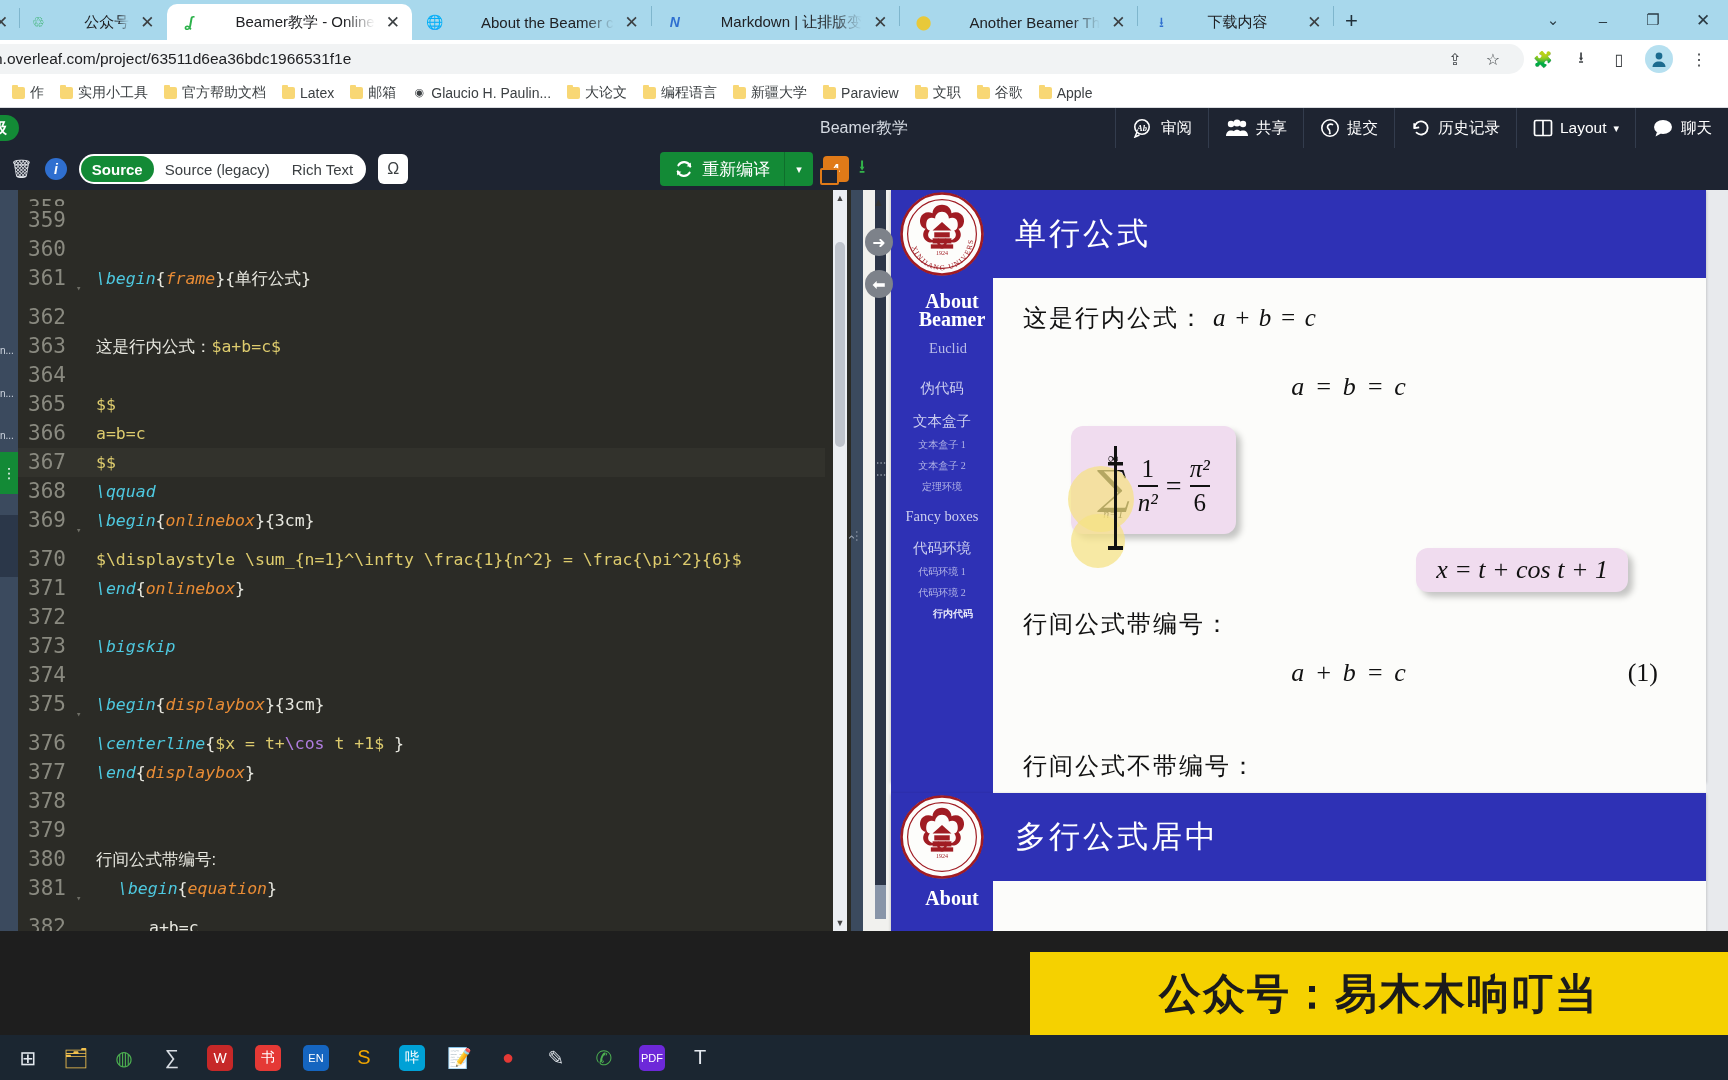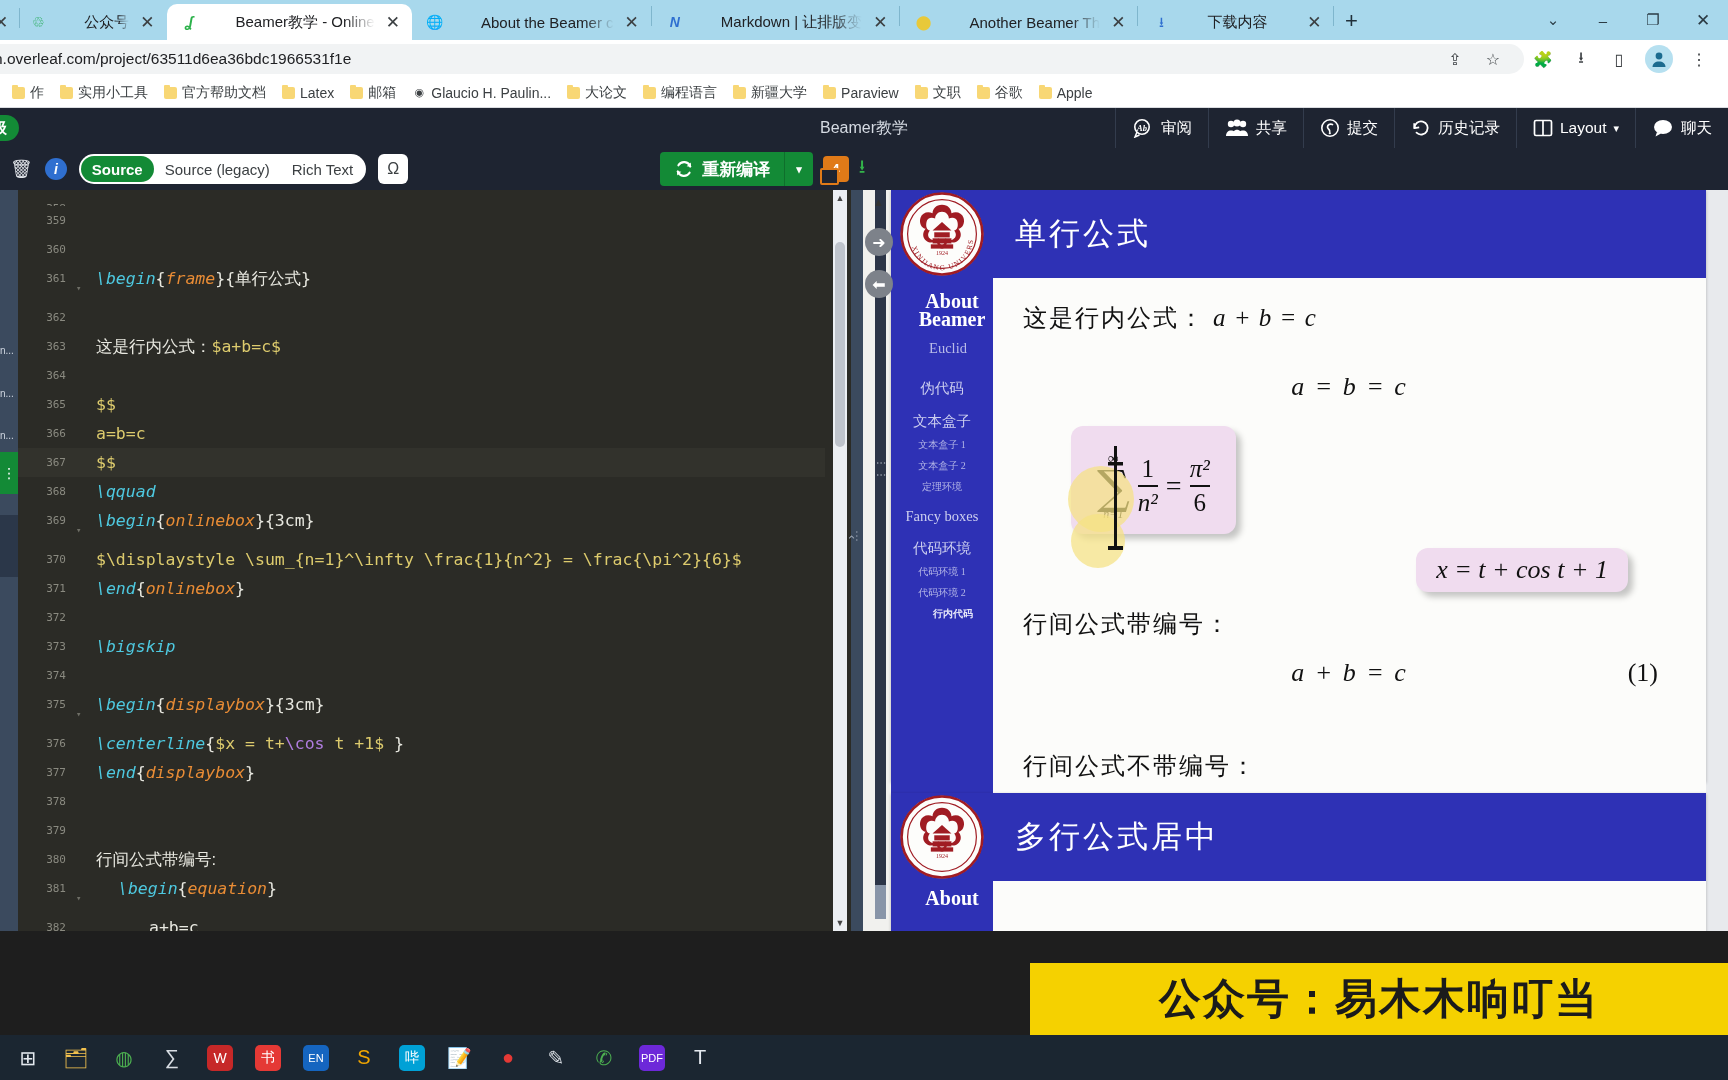--- a/index.html
+++ b/index.html
@@ -148,21 +148,21 @@
   .seg.on { background: #138a36; color: #fff; font-weight: 700; }
   .omega-btn {
     width: 30px; height: 30px; background: #fff;
     border-radius: 6px; display: flex; align-items: center;
     justify-content: center; color: #3c4043; font-size: 16px;
   }
   .tool-right { display: flex; align-items: center; gap: 10px; margin-left: 35px; }
   .recompile {
     height: 34px; background: #138a36; color: #fff;
     display: flex; align-items: center; border-radius: 4px;
-    font-size: 17px; font-weight: 700; overflow: hidden;
+    font-size: 17px; font-weight: 400; overflow: hidden;
   }
   .recompile .rc-main { display: flex; align-items: center; gap: 8px; padding: 0 14px; height: 34px; }
   .recompile .rc-caret {
     border-left: 1px solid #0f6f2c; padding: 0 11px; height: 34px;
     display: flex; align-items: center; font-size: 11px;
   }
   .logs-badge {
     width: 26px; height: 26px; background: #e07a18; color: #fff;
     border-radius: 4px; display: flex; align-items: center;
     justify-content: center; font-size: 14px; font-weight: 700;
@@ -199,21 +199,21 @@
   .code {
     position: absolute; top: 0; left: 0; right: 26px; bottom: 0;
     font-family: "DejaVu Sans Mono", monospace;
     font-size: 16.5px; line-height: 29px;
     padding-top: 4px;
   }
   .ln { display: flex; align-items: flex-start; min-height: 29px; }
   .ln.hl { background: #32322c; }
   .gut {
     width: 58px; flex: 0 0 58px; text-align: right; padding-right: 10px;
-    color: #8a8a80; font-size: 11px; user-select: none;
+    color: #8a8a80; font-size: 21px; user-select: none;
   }
   .fold { width: 14px; flex: 0 0 14px; color: #6e6e66; font-size: 9px; padding-top: 10px; }
   .src { padding-left: 6px; white-space: pre-wrap; word-break: break-word; }
   .cmd { color: #4ec9e0; font-style: italic; }
   .arg { color: #e98c35; font-style: italic; }
   .brace { color: #e8e8e0; }
   .plain { color: #e8e8e0; margin-left: 9px; }
   .math { color: #ddcb6d; }
   .purple { color: #b07de0; }
   .cn { color: #e8e8e0; font-family: "Liberation Sans", sans-serif; }
@@ -338,21 +338,21 @@
     padding-left: 4px; z-index: 40;
   }
   .tb-item {
     width: 48px; height: 45px; display: flex; align-items: center;
     justify-content: center; font-size: 20px; color: #dfe4ea;
     position: relative;
   }
   .tb-sq { width: 26px; height: 26px; border-radius: 5px; display:flex; align-items:center; justify-content:center; font-size: 14px; color:#fff;}
 
   .wm-banner {
-    position: absolute; right: 0; bottom: 45px; width: 698px; height: 72px;
+    position: absolute; right: 0; bottom: 45px; width: 698px; height: 83px;
     background: #f5d100; display: flex; align-items: center;
     justify-content: center; z-index: 50;
   }
   .wm-banner .wmtext {
     font-size: 42px; font-weight: 700; color: #1b1b1b;
     letter-spacing: 2px; font-family: "Liberation Sans", sans-serif;
   }
 </style>
 </head>
 <body>

